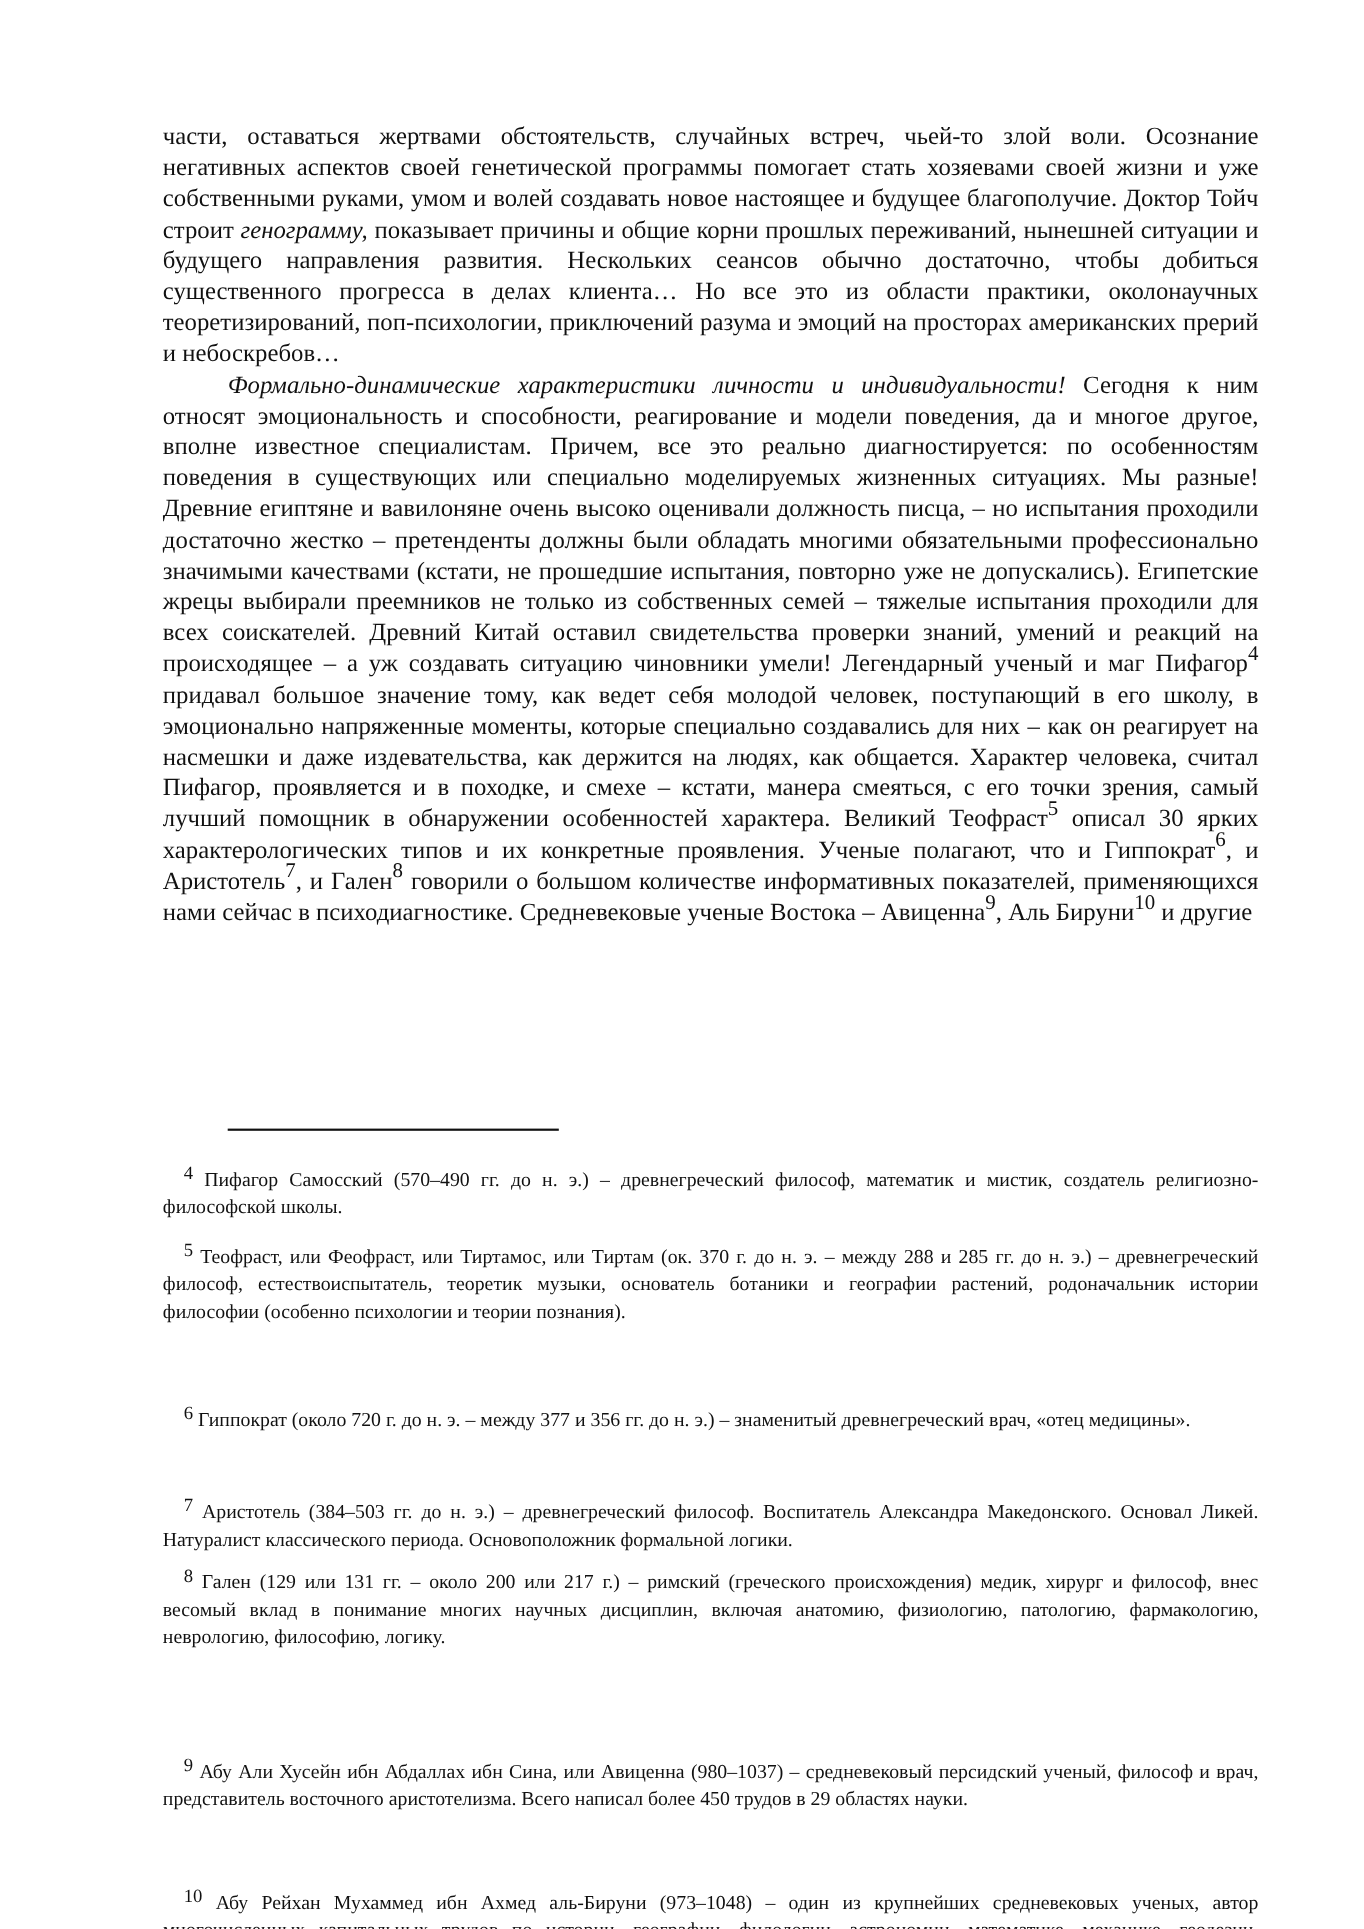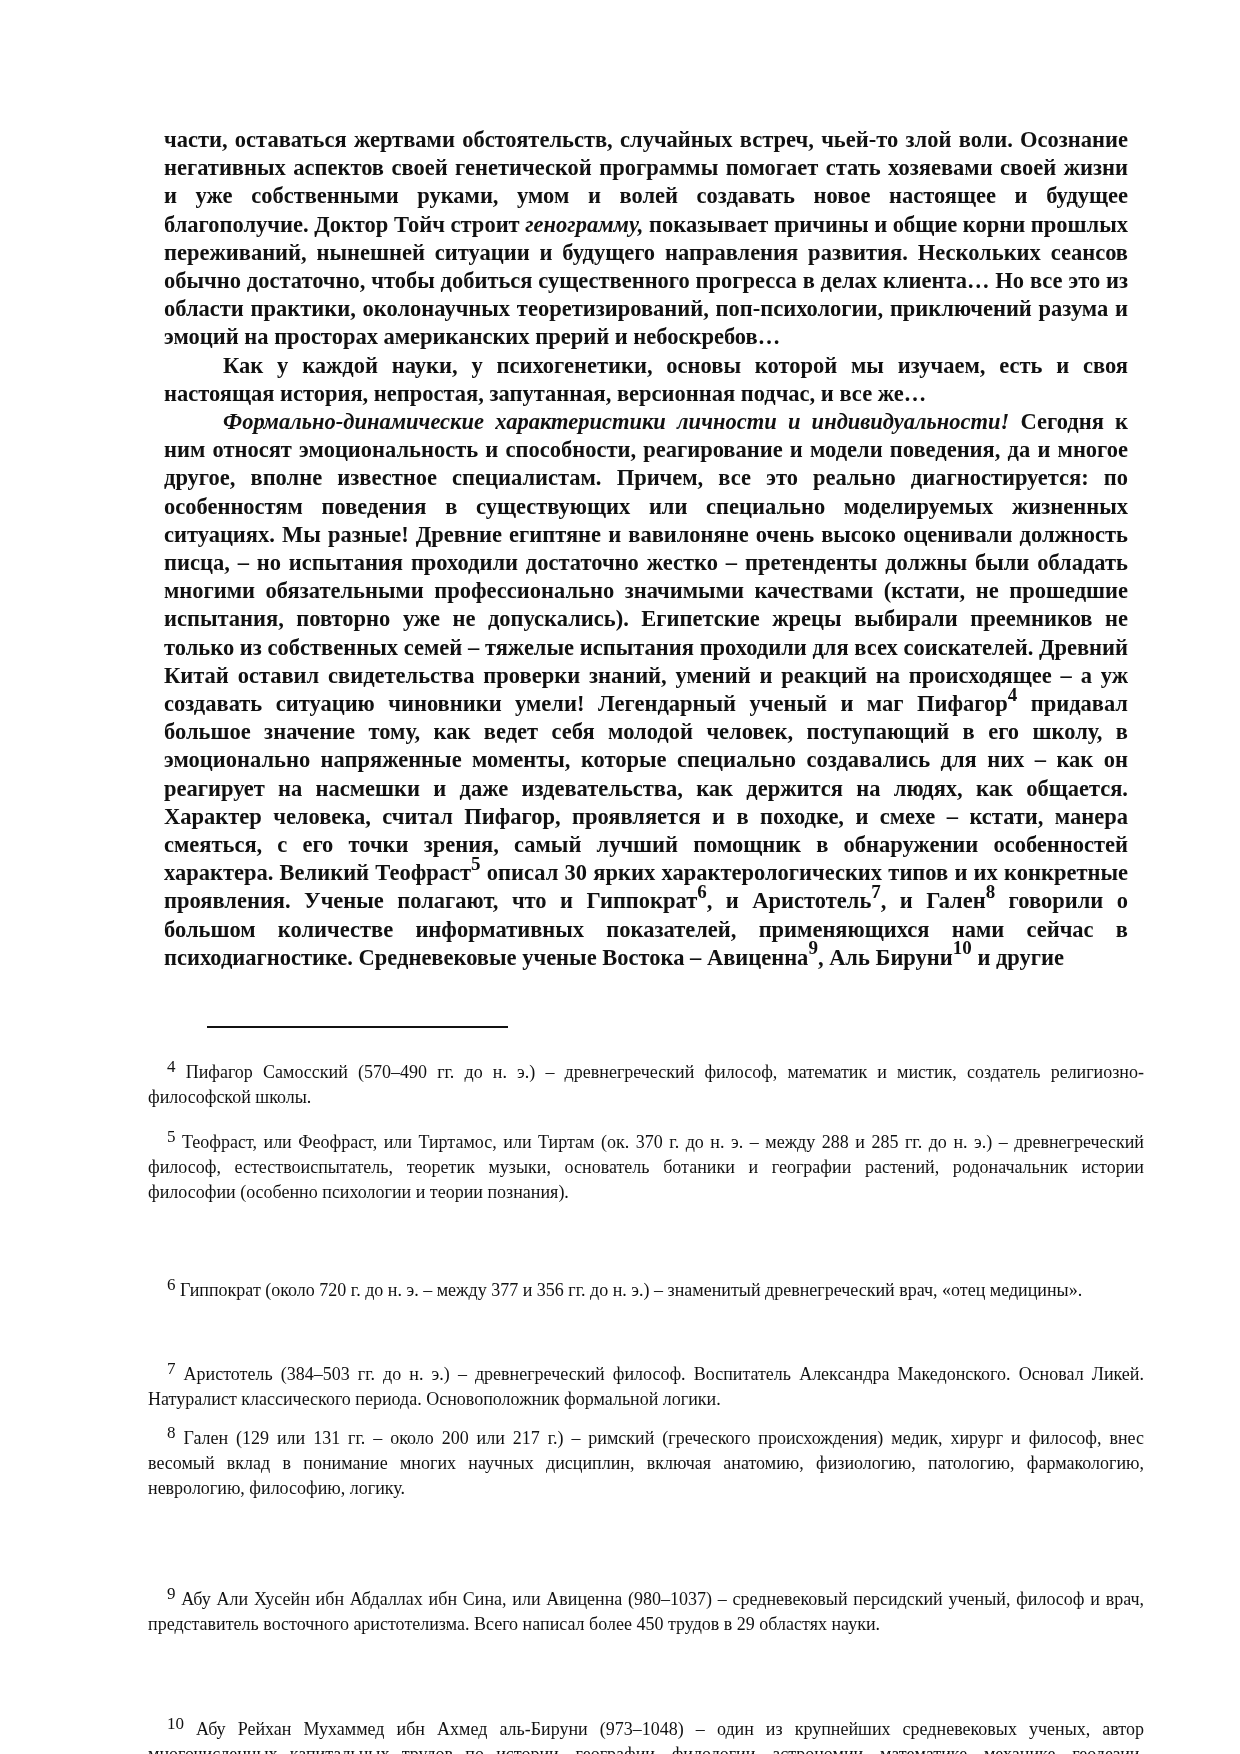--- a/index.html
+++ b/index.html
@@ -4,22 +4,21 @@
 <style>
   html, body { margin: 0; padding: 0; background: #ffffff; }
   body {
     width: 1240px; height: 1754px; position: relative; overflow: hidden;
     font-family: "Liberation Serif", "DejaVu Serif", serif;
     color: #111111;
   }
   .page { position: absolute; left: 148px; top: 110px; width: 996px; }
   .body-text {
     font-size: 22.5px; line-height: 28.2px; text-align: justify;
-    margin: 16px;
-    font-weight: bold;
+    margin: 0;
   }
   .body-text p { margin: 0; text-align: justify; }
   .body-text p.indent { text-indent: 59px; }
   .body-text sup {
     font-size: 19px; line-height: 0; position: relative; top: -2px; vertical-align: super;
   }
   em { font-style: italic; }
   .sep {
     position: absolute; left: 207px; top: 1026px; width: 301px; height: 2px; background: #111;
   }
@@ -29,28 +28,27 @@
     text-indent: 19px; position: absolute; left: 0; width: 996px;
   }
   .fn sup { font-size: 17px; line-height: 0; vertical-align: super; position: relative; top: 1px; }
 </style>
 </head>
 <body>
 
 <div class="page">
   <div class="body-text">
     <p><span>части, оставаться жертвами обстоятельств, случайных встреч, чьей-то злой воли. Осознание негативных аспектов своей генетической программы помогает стать хозяевами своей жизни и уже собственными руками, умом и волей создавать новое настоящее и будущее благополучие. Доктор Тойч строит </span><em>генограмму,</em><span>  показывает причины и общие корни прошлых переживаний, нынешней ситуации и будущего направления развития. Нескольких сеансов обычно достаточно, чтобы добиться существенного прогресса в делах клиента… Но все это из области практики, околонаучных теоретизирований, поп-психологии, приключений разума и эмоций на просторах американских прерий и небоскребов…</span></p>
-    <p class="indent"><span>Как у каждой науки, у психогенетики, основы которой мы изучаем, есть и своя настоящая история, непростая, запутанная, версионная подчас, и все же…</span></p>
     <p class="indent"><em>Формально-динамические характеристики личности и индивидуальности!</em><span>  Сегодня к ним относят эмоциональность и способности, реагирование и модели поведения, да и многое другое, вполне известное специалистам. Причем, все это реально диагностируется: по особенностям поведения в существующих или специально моделируемых жизненных ситуациях. Мы разные! Древние египтяне и вавилоняне очень высоко оценивали должность писца, – но испытания проходили достаточно жестко – претенденты должны были обладать многими обязательными профессионально значимыми качествами (кстати, не прошедшие испытания, повторно уже не допускались). Египетские жрецы выбирали преемников не только из собственных семей – тяжелые испытания проходили для всех соискателей. Древний Китай оставил свидетельства проверки знаний, умений и реакций на происходящее – а уж создавать ситуацию чиновники умели! Легендарный ученый и маг Пифагор</span><sup>4</sup><span> придавал большое значение тому, как ведет себя молодой человек, поступающий в его школу, в эмоционально напряженные моменты, которые специально создавались для них – как он реагирует на насмешки и даже издевательства, как держится на людях, как общается. Характер человека, считал Пифагор, проявляется и в походке, и смехе – кстати, манера смеяться, с его точки зрения, самый лучший помощник в обнаружении особенностей характера. Великий Теофраст</span><sup>5</sup><span> описал 30 ярких характерологических типов и их конкретные проявления. Ученые полагают, что и Гиппократ</span><sup>6</sup><span>, и Аристотель</span><sup>7</sup><span>, и Гален</span><sup>8</sup><span> говорили о большом количестве информативных показателей, применяющихся нами сейчас в психодиагностике. Средневековые ученые Востока – Авиценна</span><sup>9</sup><span>, Аль Бируни</span><sup>10</sup><span> и другие</span></p>
   </div>
 </div>
 
 <div class="sep"></div>
 
 <div class="footnotes">
   <p class="fn" style="top:0px"><sup>4</sup><span> Пифагор Самосский (570–490 гг. до н. э.) – древнегреческий философ, математик и мистик, создатель религиозно-философской школы.</span></p>
   <p class="fn" style="top:70px"><sup>5</sup><span> Теофраст, или Феофраст, или Тиртамос, или Тиртам (ок. 370 г. до н. э. – между 288 и 285 гг. до н. э.) – древнегреческий философ, естествоиспытатель, теоретик музыки, основатель ботаники и географии растений, родоначальник истории философии (особенно психологии и теории познания).</span></p>
   <p class="fn" style="top:218px"><sup>6</sup><span> Гиппократ (около 720 г. до н. э. – между 377 и 356 гг. до н. э.) – знаменитый древнегреческий врач, «отец медицины».</span></p>
   <p class="fn" style="top:302px"><sup>7</sup><span> Аристотель (384–503 гг. до н. э.) – древнегреческий философ. Воспитатель Александра Македонского. Основал Ликей. Натуралист классического периода. Основоположник формальной логики.</span></p>
   <p class="fn" style="top:366px"><sup>8</sup><span> Гален (129 или 131 гг. – около 200 или 217 г.) – римский (греческого происхождения) медик, хирург и философ, внес весомый вклад в понимание многих научных дисциплин, включая анатомию, физиологию, патологию, фармакологию, неврологию, философию, логику.</span></p>
-  <p class="fn" style="top:527px"><sup>9</sup><span> Абу Али Хусейн ибн Абдаллах ибн Сина, или Авиценна (980–1037) – средневековый персидский ученый, философ и врач, представитель восточного аристотелизма. Всего написал более 450 трудов в 29 областях науки.</span></p>
+  <p class="fn" style="top:538px"><sup>9</sup><span> Абу Али Хусейн ибн Абдаллах ибн Сина, или Авиценна (980–1037) – средневековый персидский ученый, философ и врач, представитель восточного аристотелизма. Всего написал более 450 трудов в 29 областях науки.</span></p>
   <p class="fn" style="top:657px"><sup>10</sup><span> Абу Рейхан Мухаммед ибн Ахмед аль-Бируни (973–1048) – один из крупнейших средневековых ученых, автор многочисленных капитальных трудов по истории, географии, филологии, астрономии, математике, механике, геодезии, минералогии, фармакологии, геологии и др. Бируни владел почти всеми науками своего</span></p>
 </div>
 
 </body></html>

